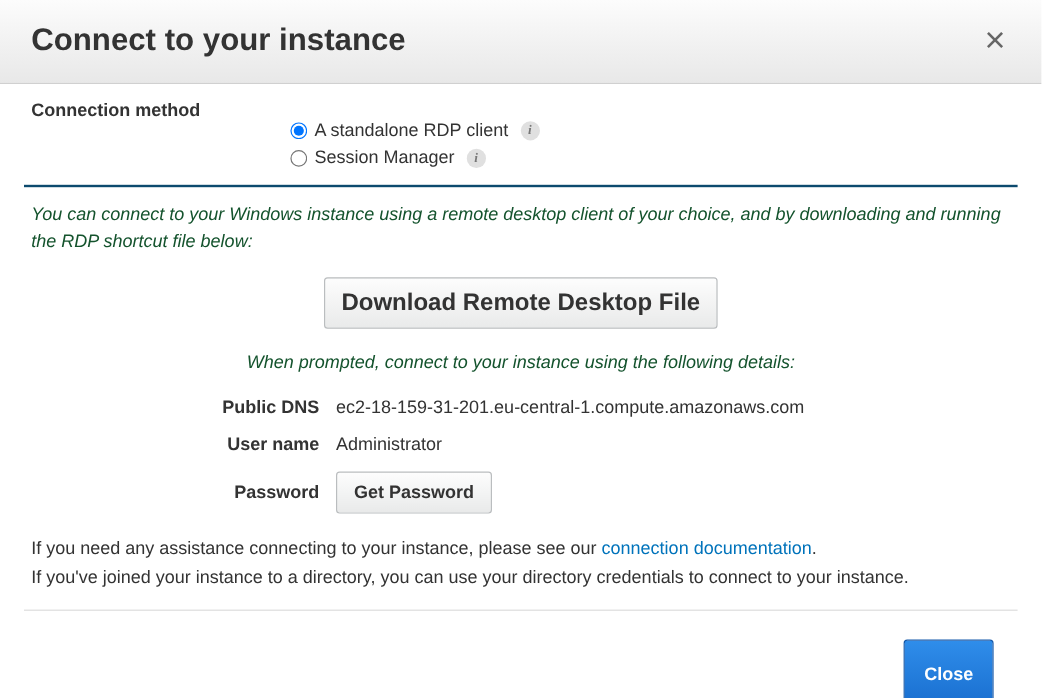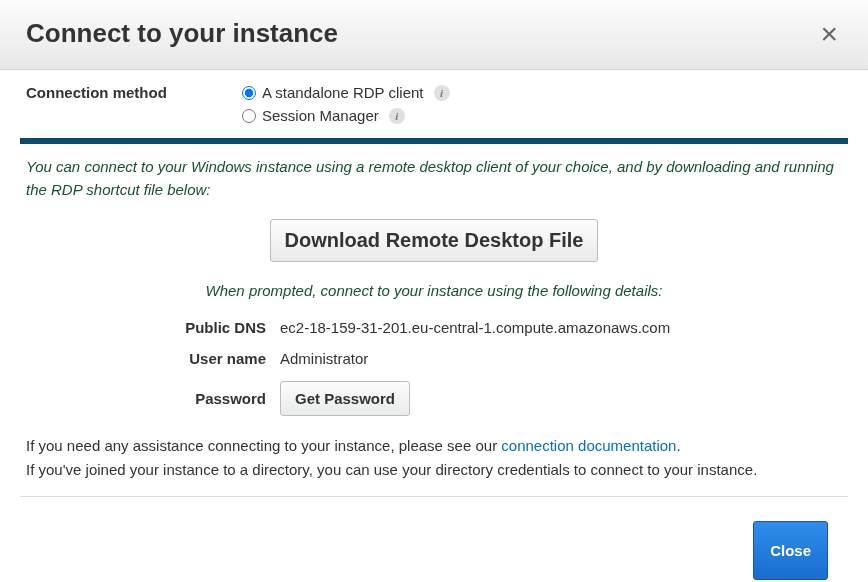--- a/index.html
+++ b/index.html
@@ -44,32 +44,33 @@
       font-weight: normal;
       padding: 0 4px;
     }
     .modal-body {
       flex: 1;
       padding: 14px 20px 0 20px;
     }
     .method-row {
       display: flex;
       padding: 0 6px 14px 6px;
-      border-bottom: 6px solid #0c4a6e;
+      border-bottom: 2px solid #0c4a6e;
     }
     .method-label {
       width: 216px;
       font-weight: bold;
       color: #333;
       padding-top: 0px;
     }
     .method-options {
       display: flex;
       flex-direction: column;
       gap: 6px;
+      margin-top: 16px;
     }
     .radio-option {
       display: flex;
       align-items: center;
       gap: 6px;
       font-size: 15px;
     }
     .radio-option input[type="radio"] {
       width: 14px;
       height: 14px;

